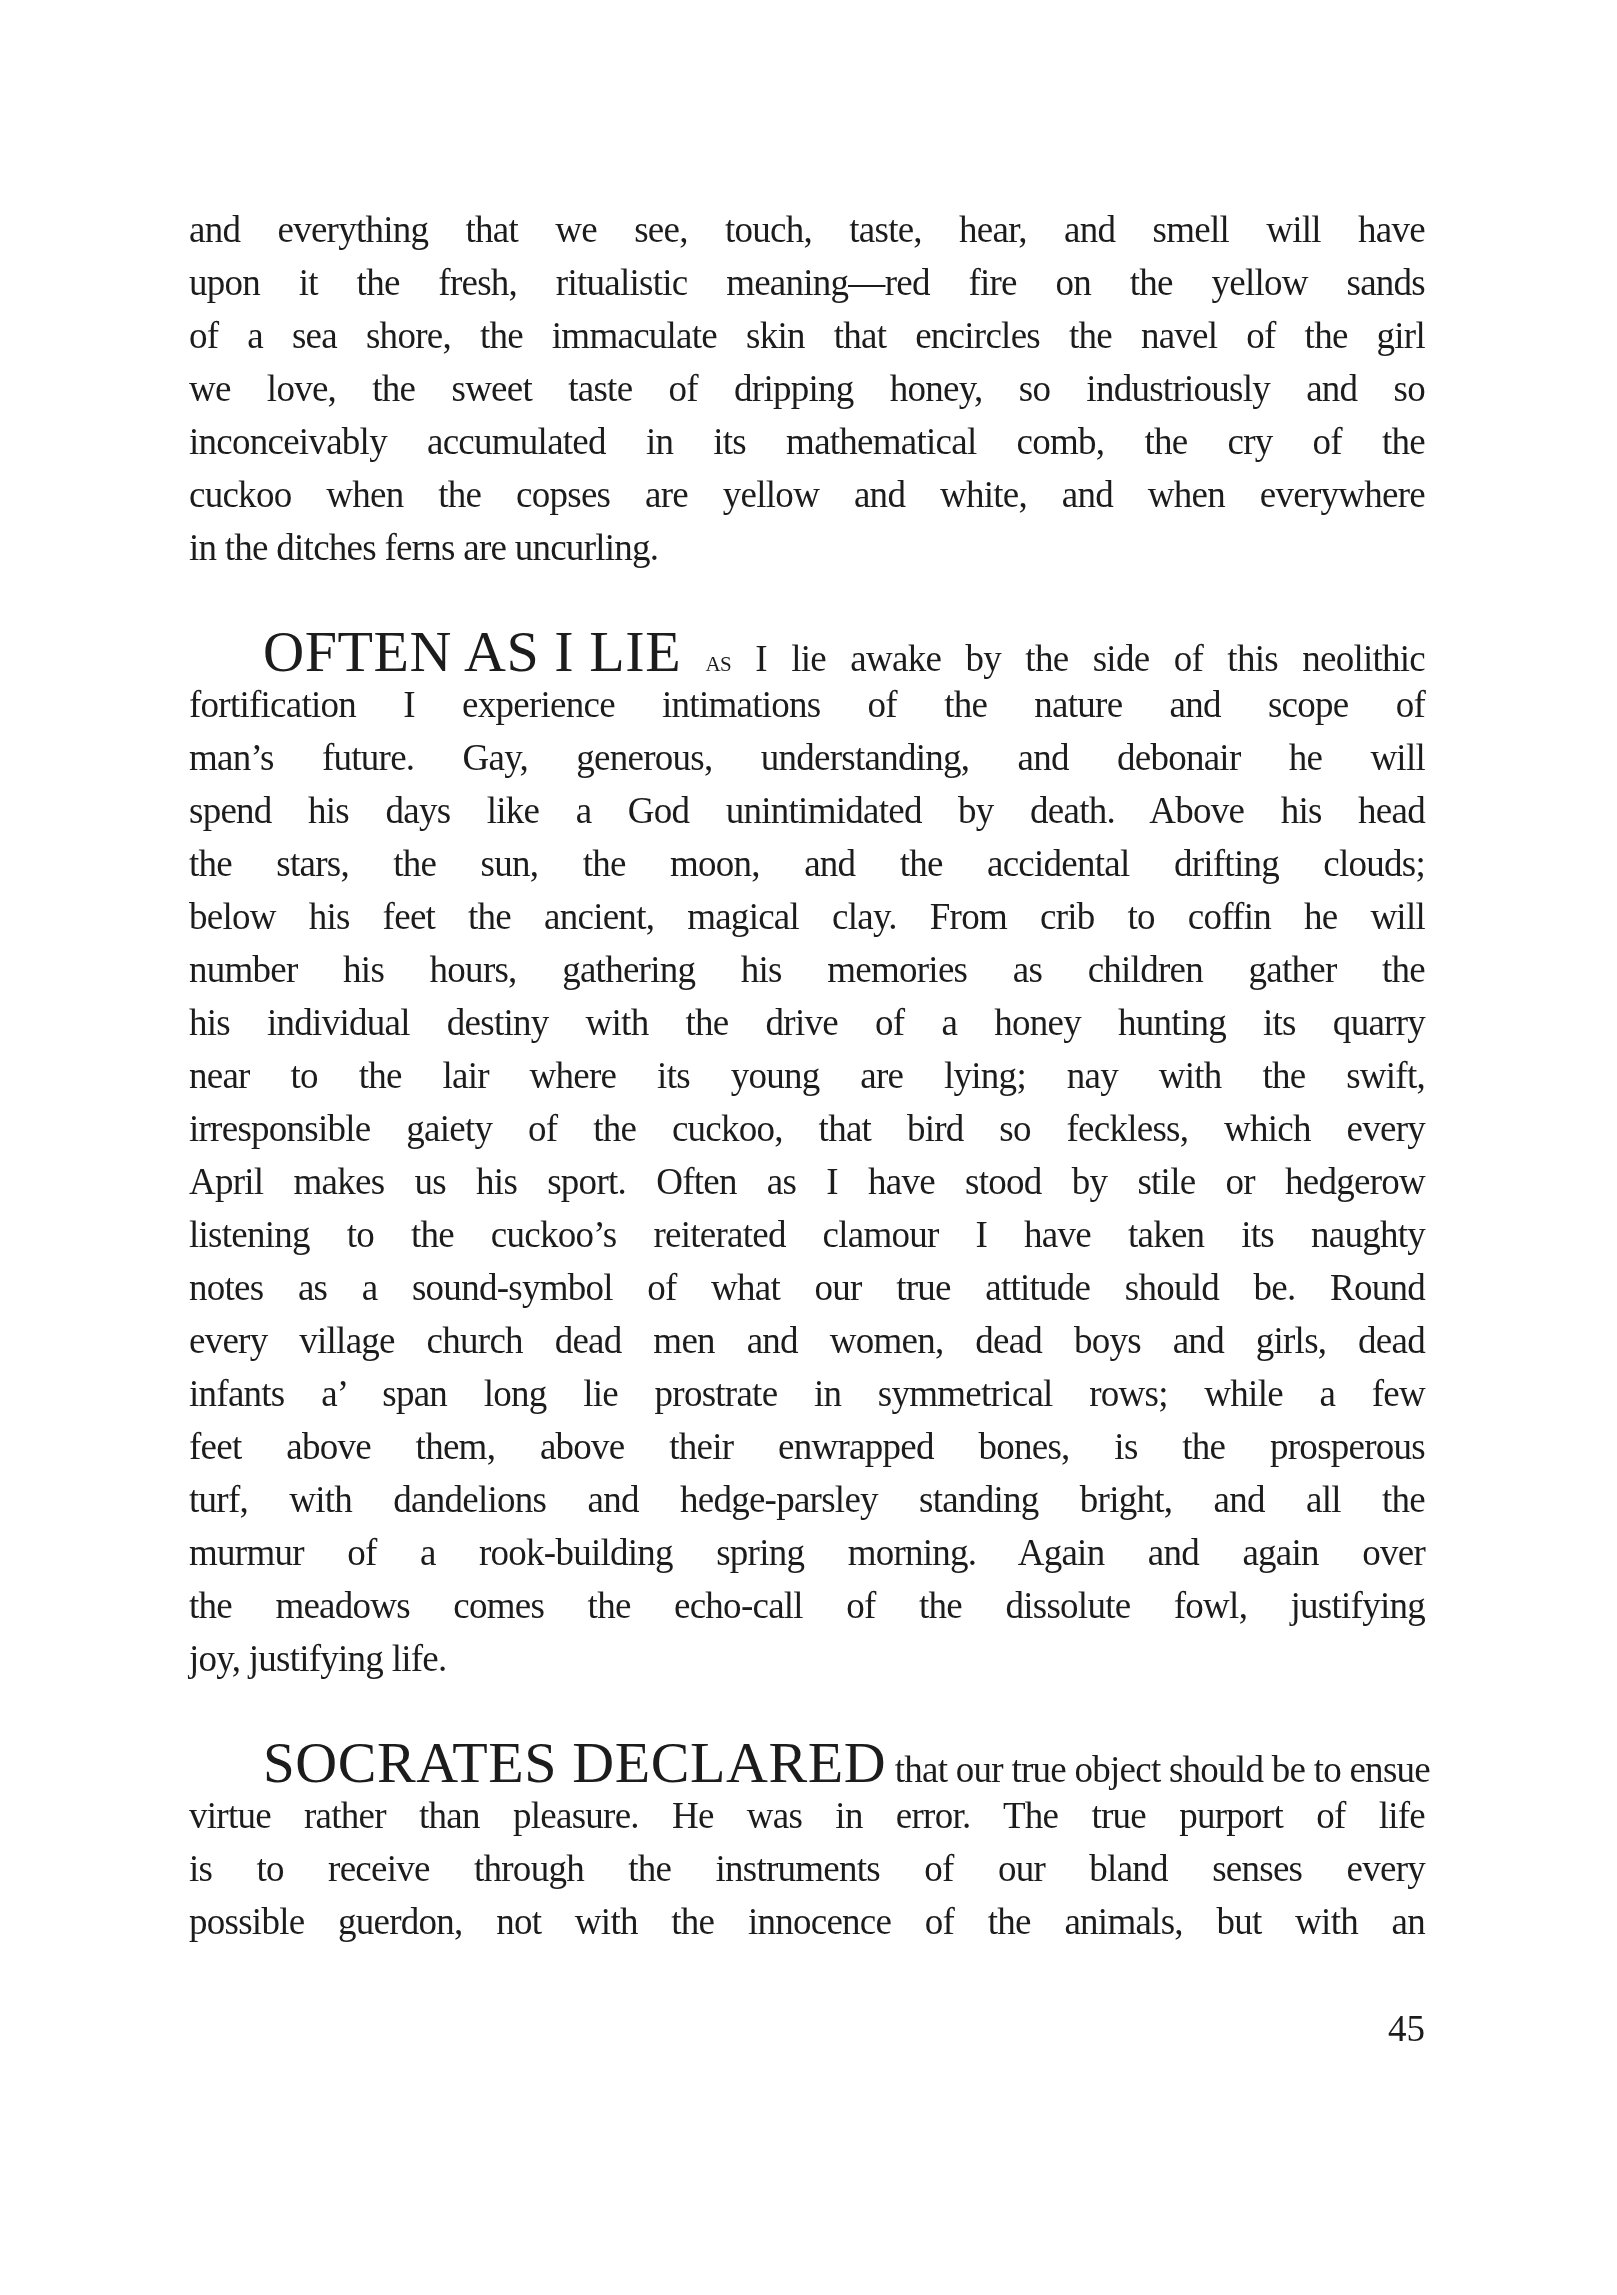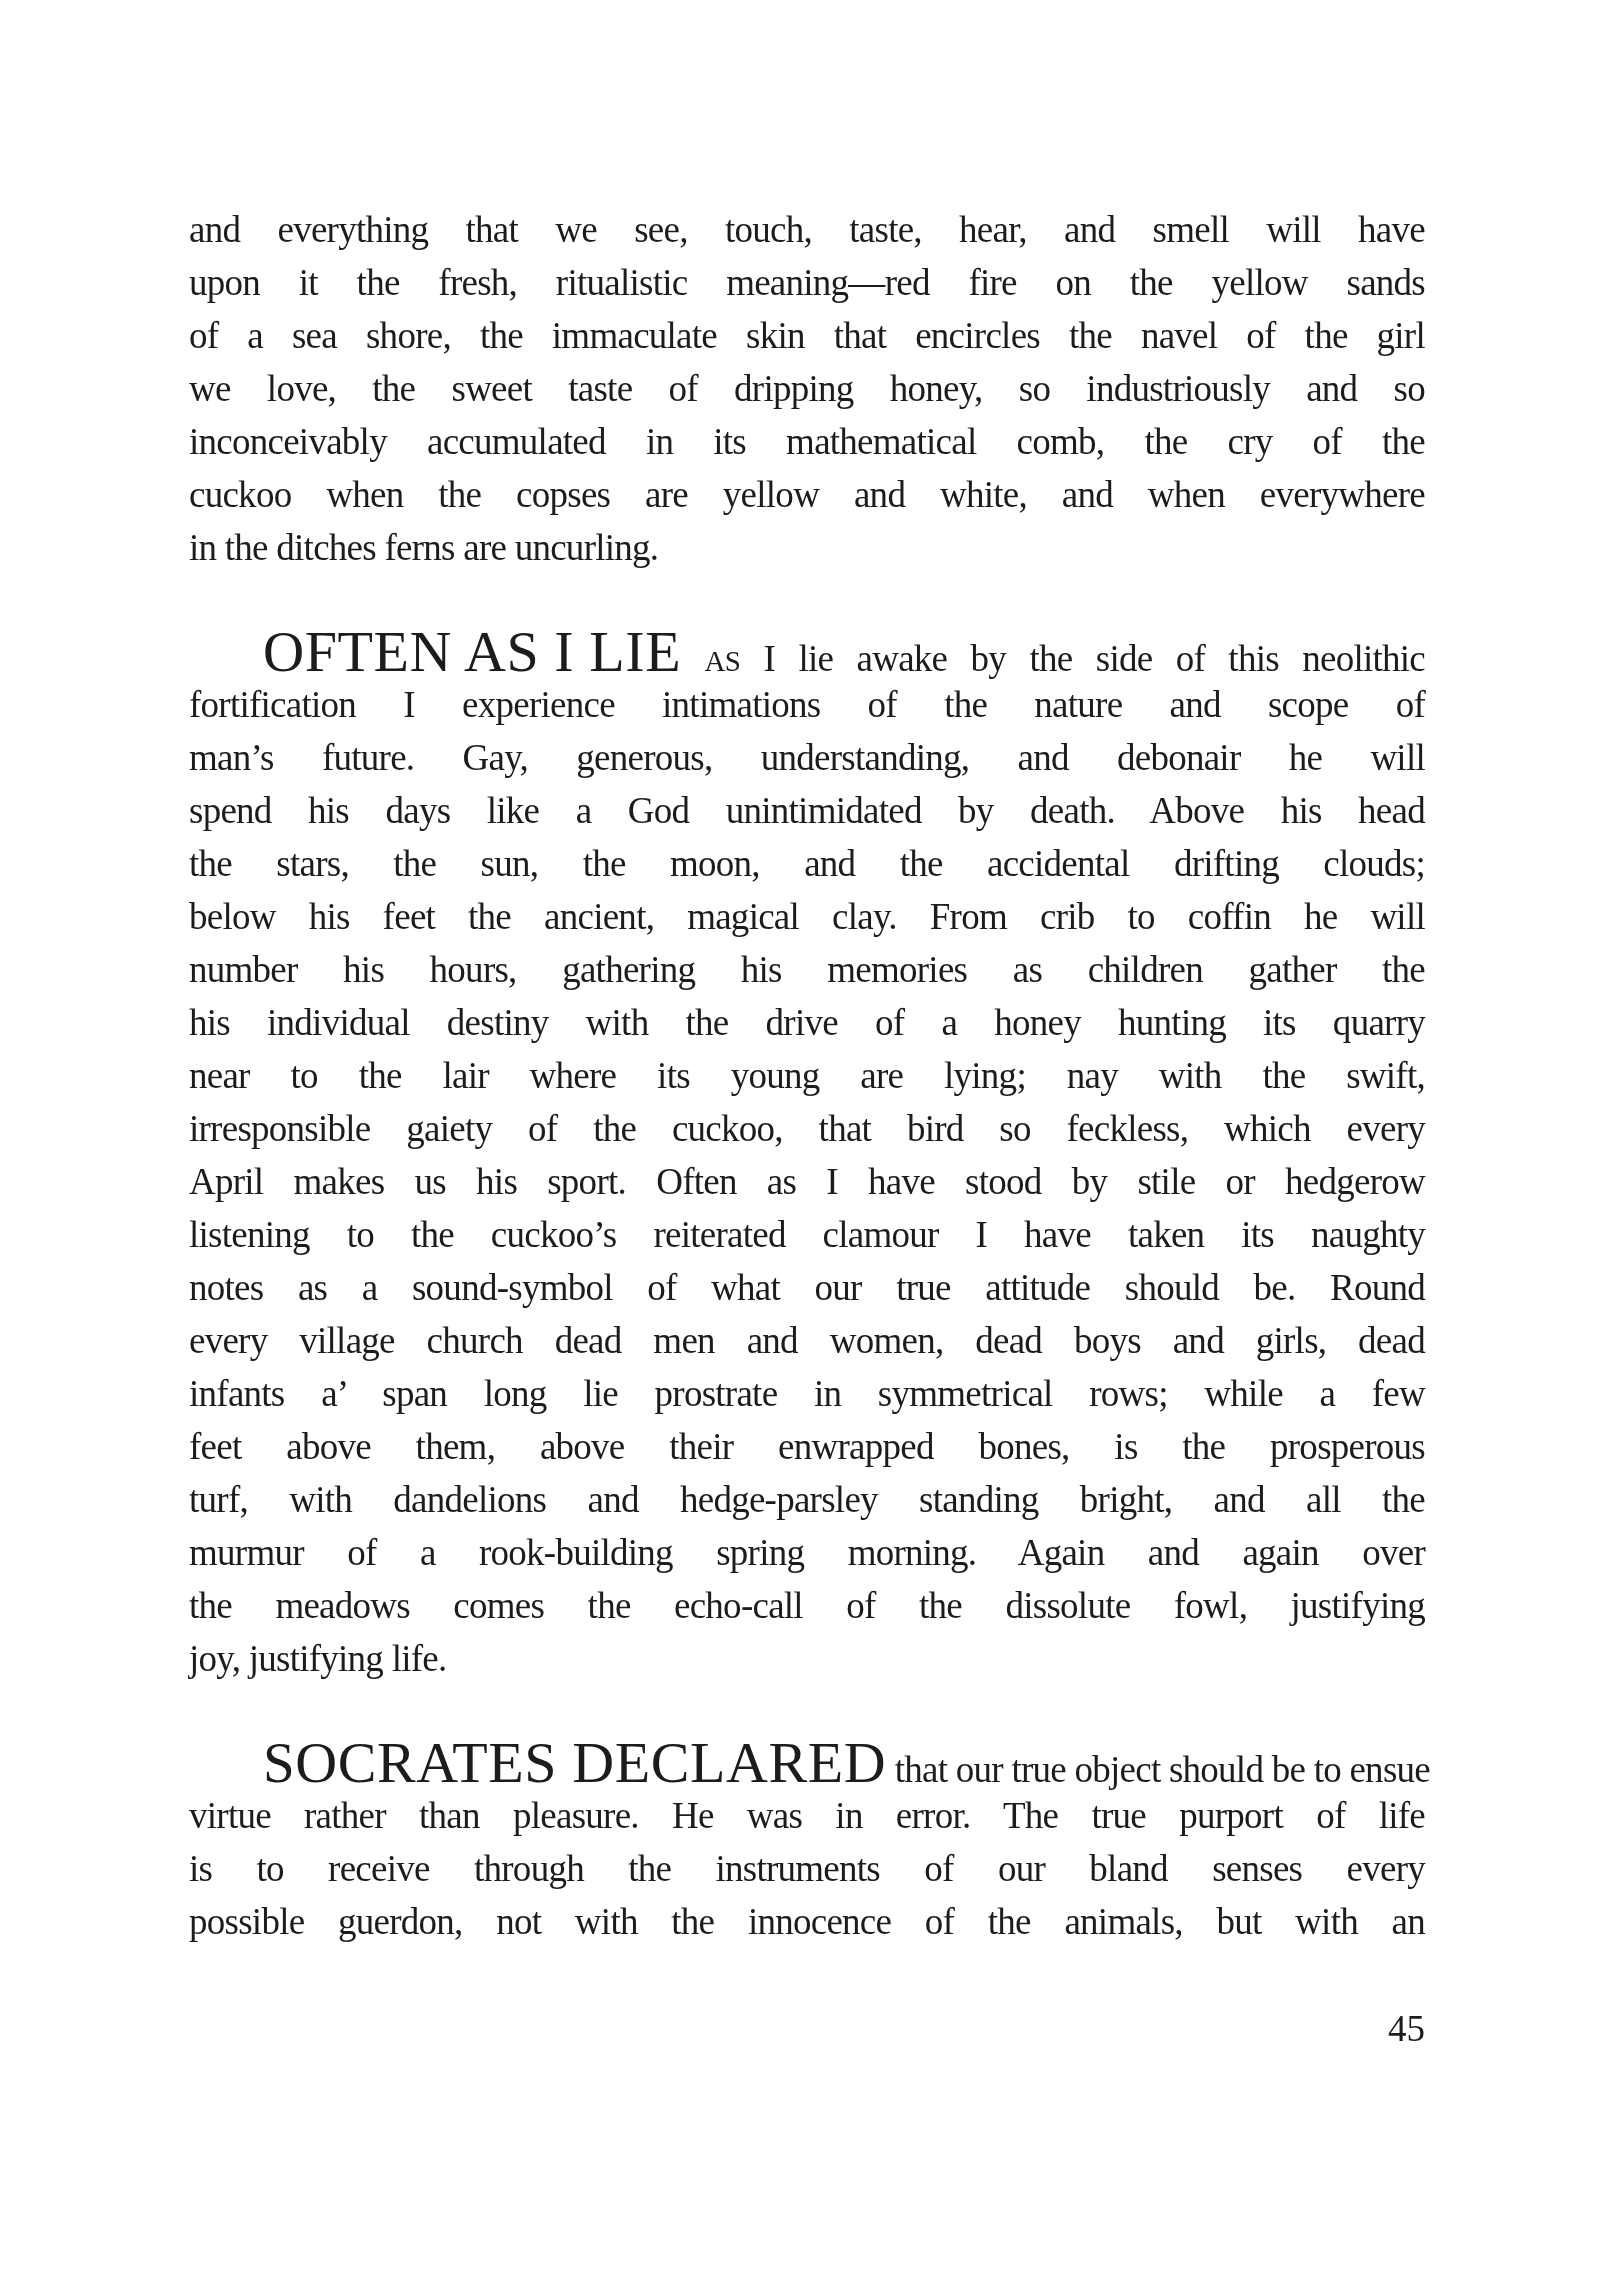--- a/index.html
+++ b/index.html
@@ -48,21 +48,21 @@
   .runin {
     display: inline-block;
     font-size: 58px;
     line-height: 53px;
     letter-spacing: 0.01em;
   }
   .runin::first-letter {
     font-size: 57px;
   }
   .lead {
-    font-size: 29px;
+    font-size: 21px;
   }
   .folio {
     margin-top: 54px;
     font-size: 37px;
     line-height: 53px;
     text-align: right;
     letter-spacing: 0;
   }
 </style>
 </head>

